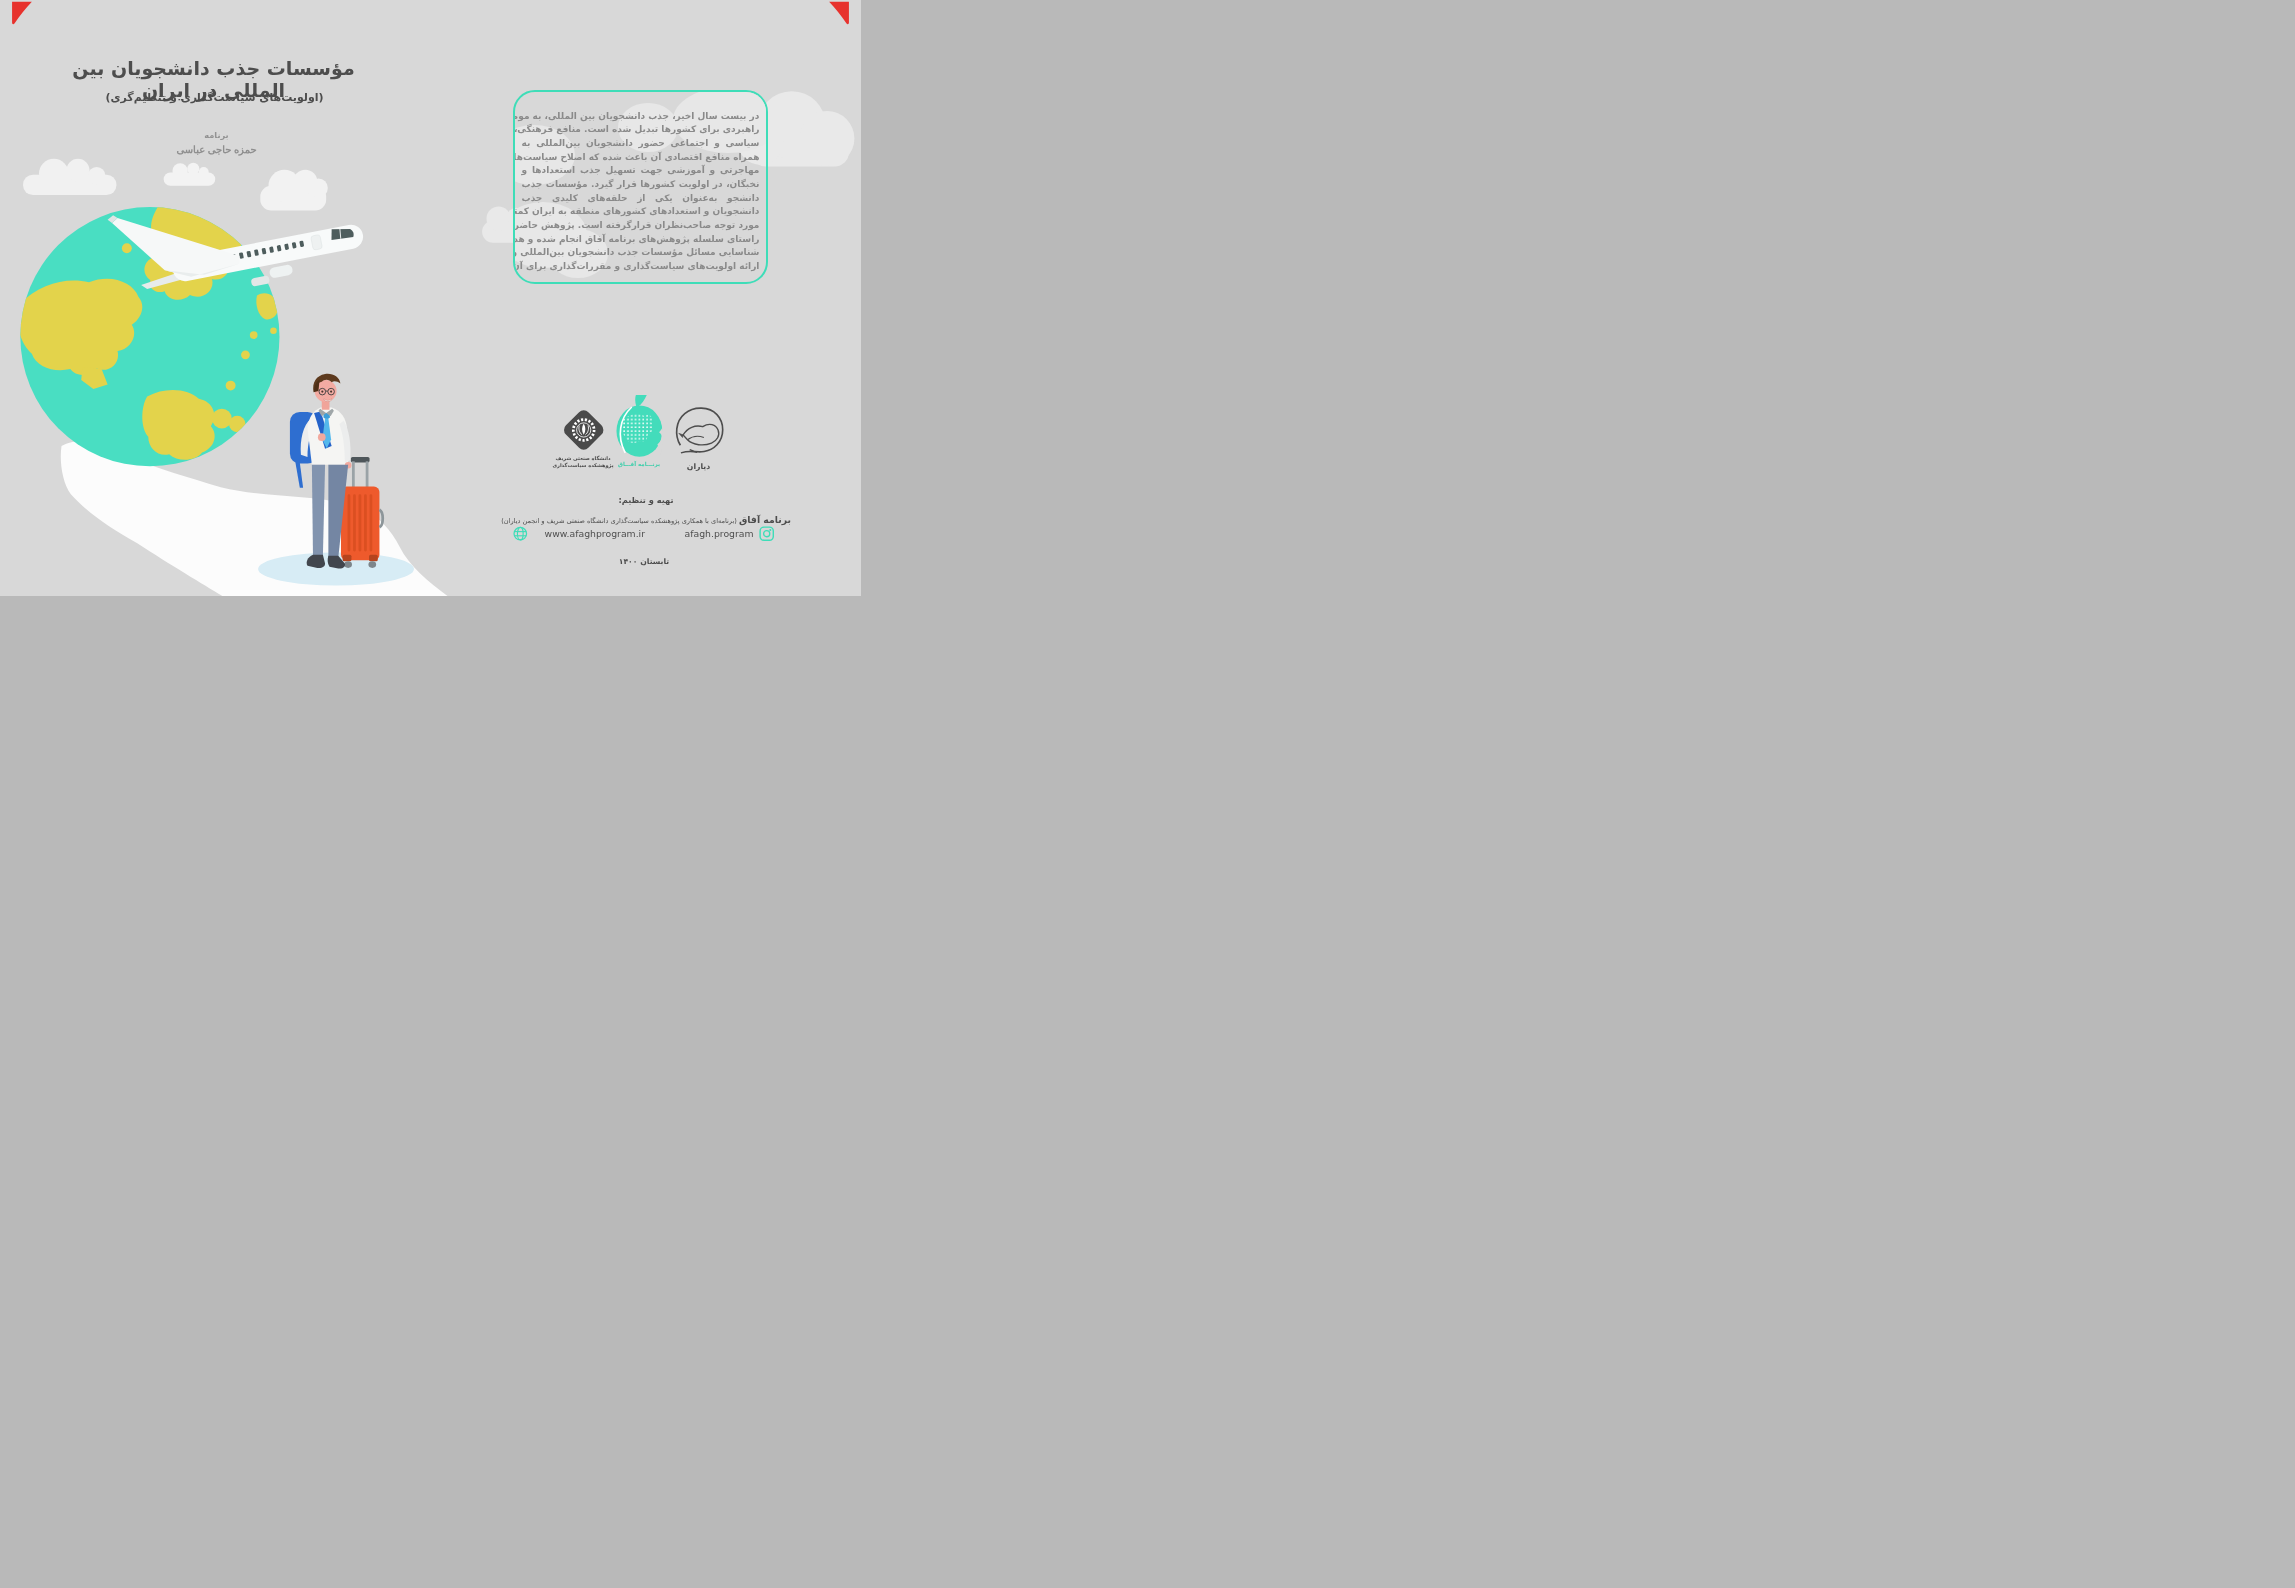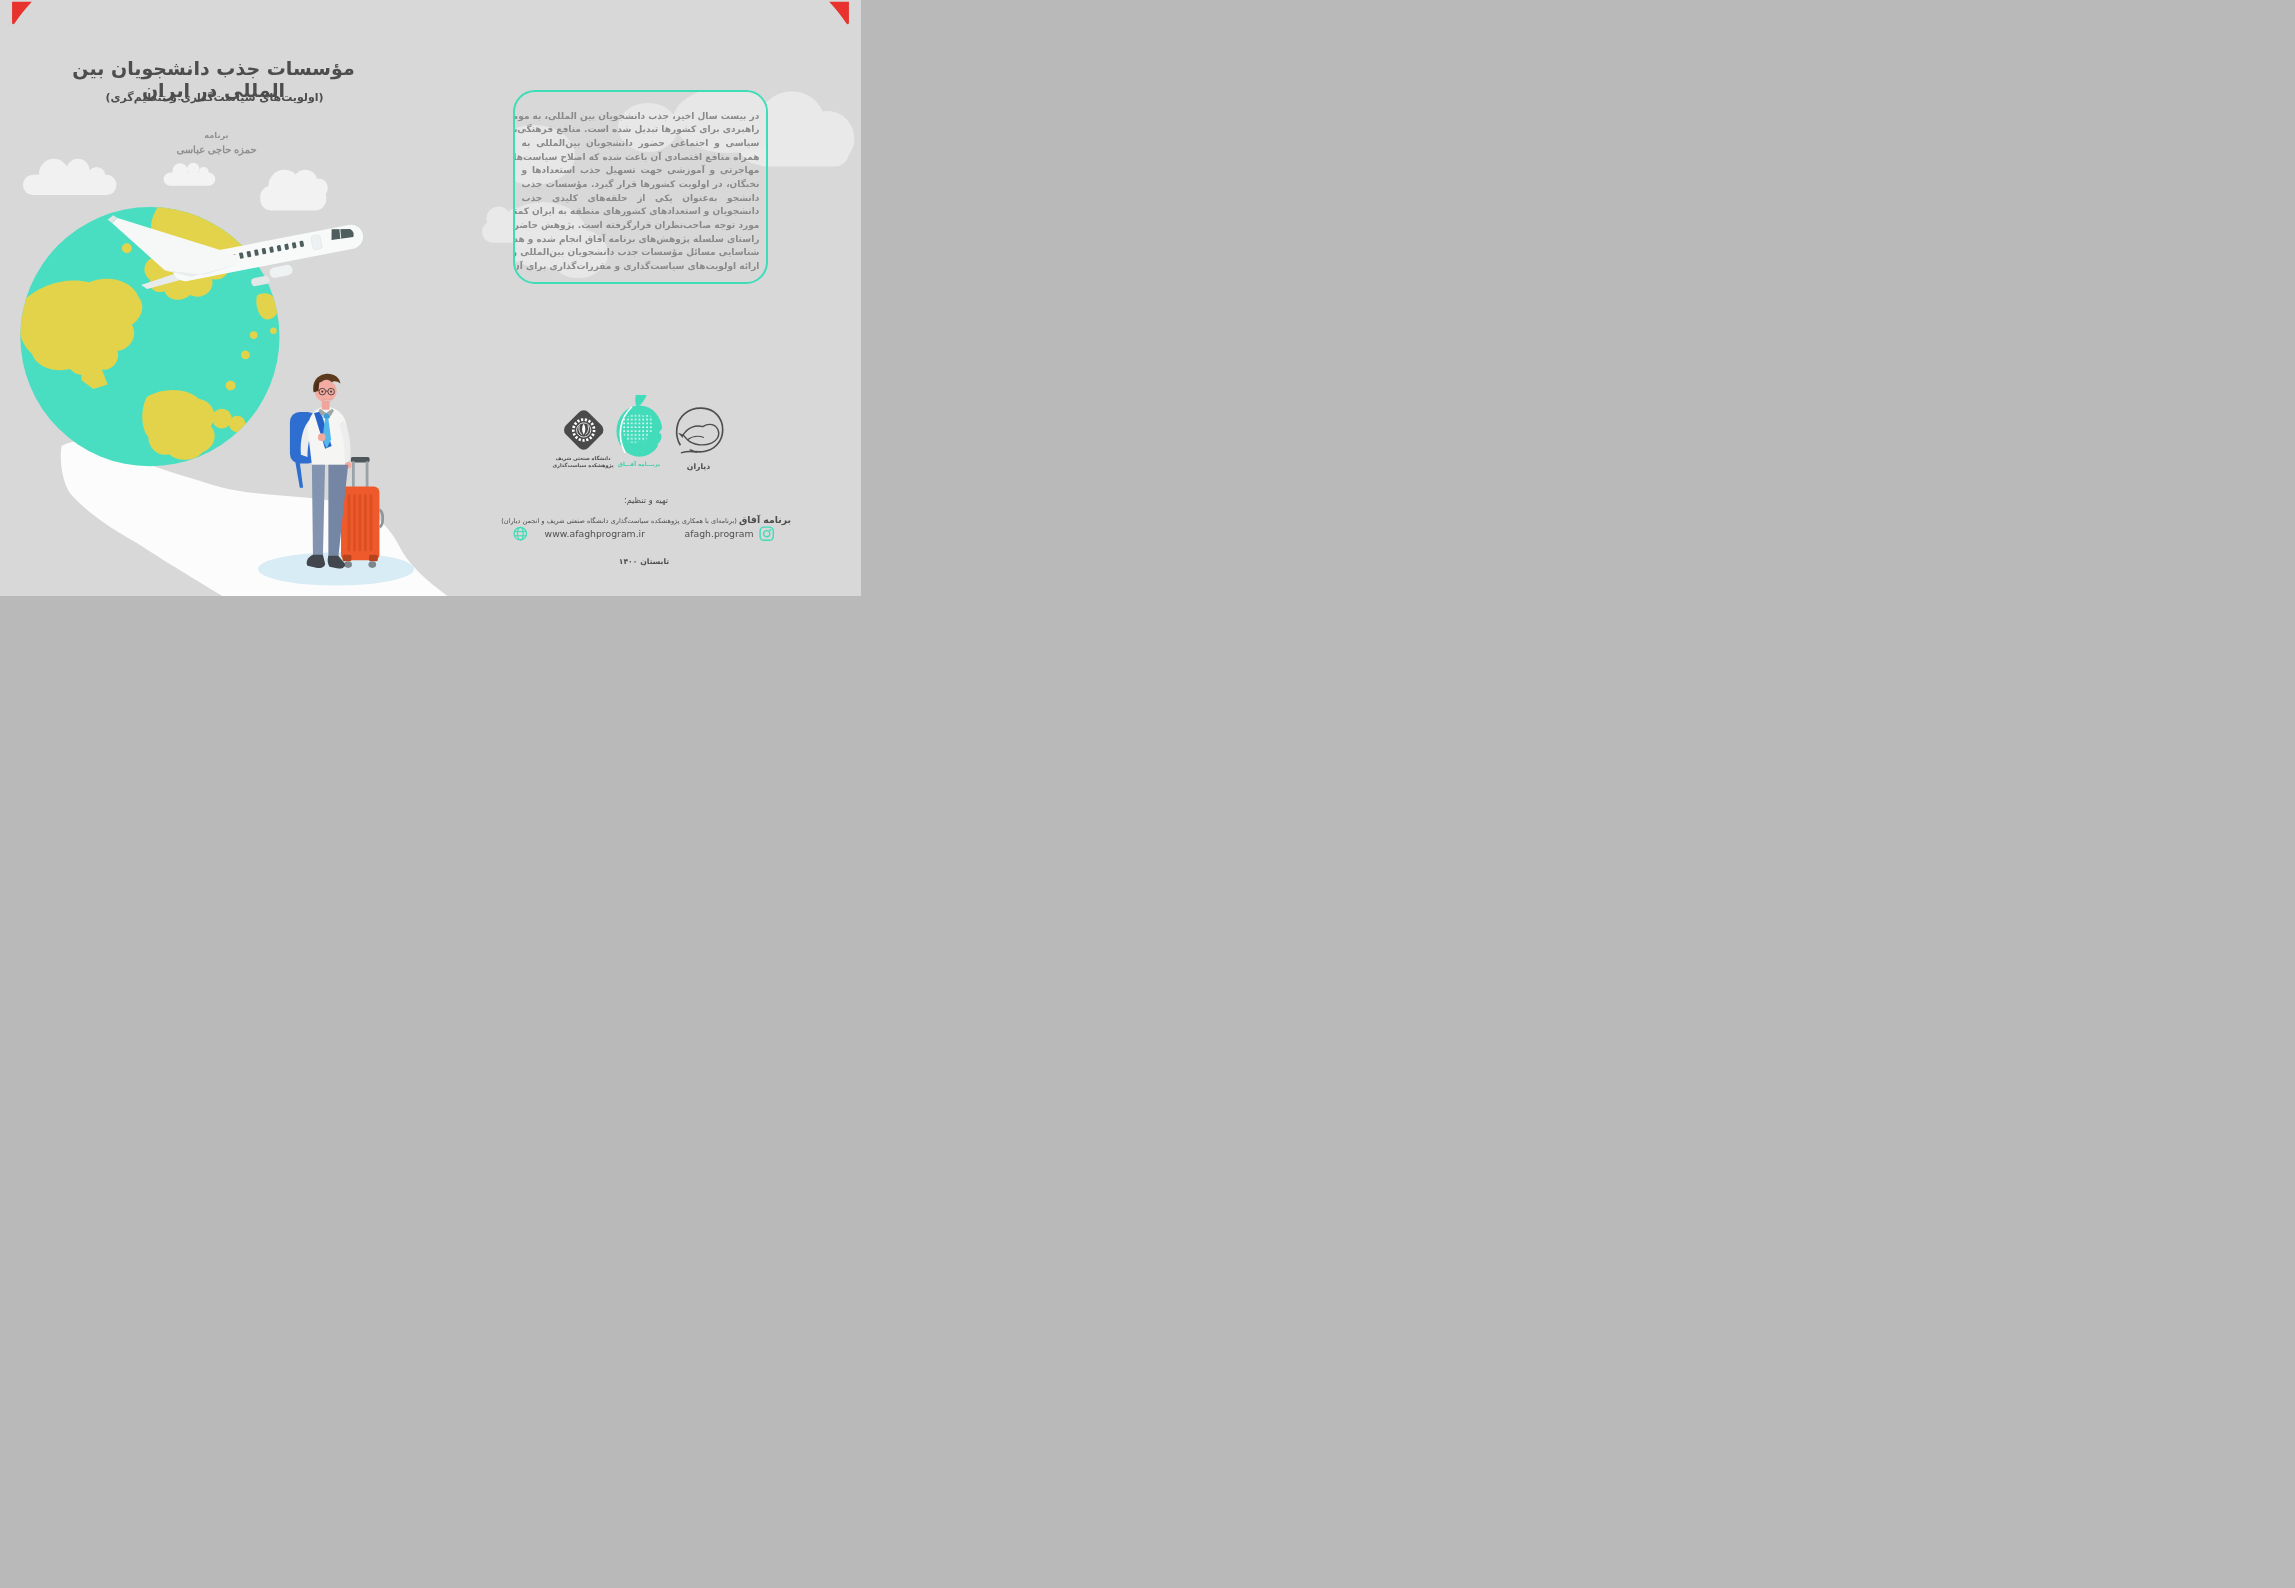--- a/index.html
+++ b/index.html
@@ -10,21 +10,21 @@
   .title{font-size:19px;font-weight:bold;color:#4d4d4d;letter-spacing:-0.3px;}
   .subtitle{font-size:11px;font-weight:bold;color:#4d4d4d;}
   .res-label{font-size:8.2px;font-weight:bold;color:#939393;}
   .res-name{font-size:10px;font-weight:bold;color:#8f8f8f;}
   .abstract-box{left:513px;top:90px;width:255px;height:194px;border:2.2px solid #3eddb8;
                 border-radius:22px;box-sizing:border-box;overflow:hidden;background:transparent;}
   .abstract-text{position:absolute;left:6.6px;right:6.6px;top:17.6px;}
   .abstract-line{font-size:9px;font-weight:bold;color:#8a8a8a;line-height:13.7px;height:13.7px;
                  text-align:justify;text-align-last:justify;white-space:nowrap;overflow:visible;}
   .incloud{position:absolute;background:#e7e7e7;border-radius:50%;}
-  .credits-heading{font-size:8.2px;font-weight:normal;color:#4d4d4d;}
+  .credits-heading{font-size:8.2px;font-weight:bold;color:#4d4d4d;}
   .program-line{font-size:6.6px;color:#4d4d4d;white-space:nowrap;}
   .program-line b{font-size:9.3px;font-weight:bold;}
   .link-text{font-size:9.3px;color:#4f4f4f;direction:ltr;}
   .date{font-size:7.7px;font-weight:bold;color:#4d4d4d;}
   .logo-caption{font-size:5px;font-weight:bold;color:#4a4a4a;line-height:6.6px;}
   .afagh-caption{font-size:5.5px;font-weight:bold;color:#3ecfab;letter-spacing:0.5px;}
   .diaran-caption{font-size:7.7px;font-weight:bold;color:#4a4a4a;}
   svg{display:block;}
 </style>
 </head>

